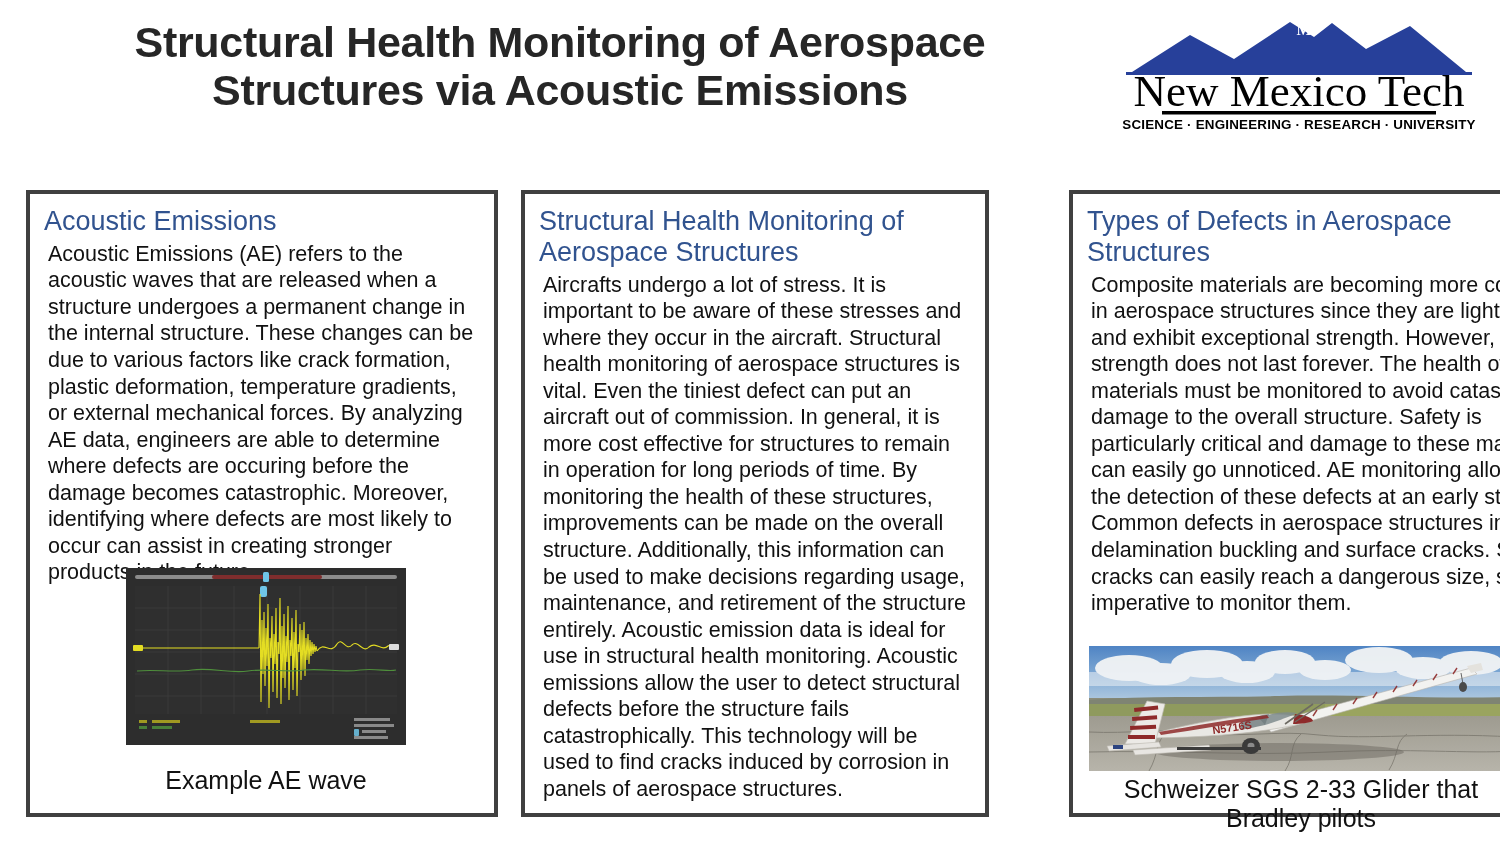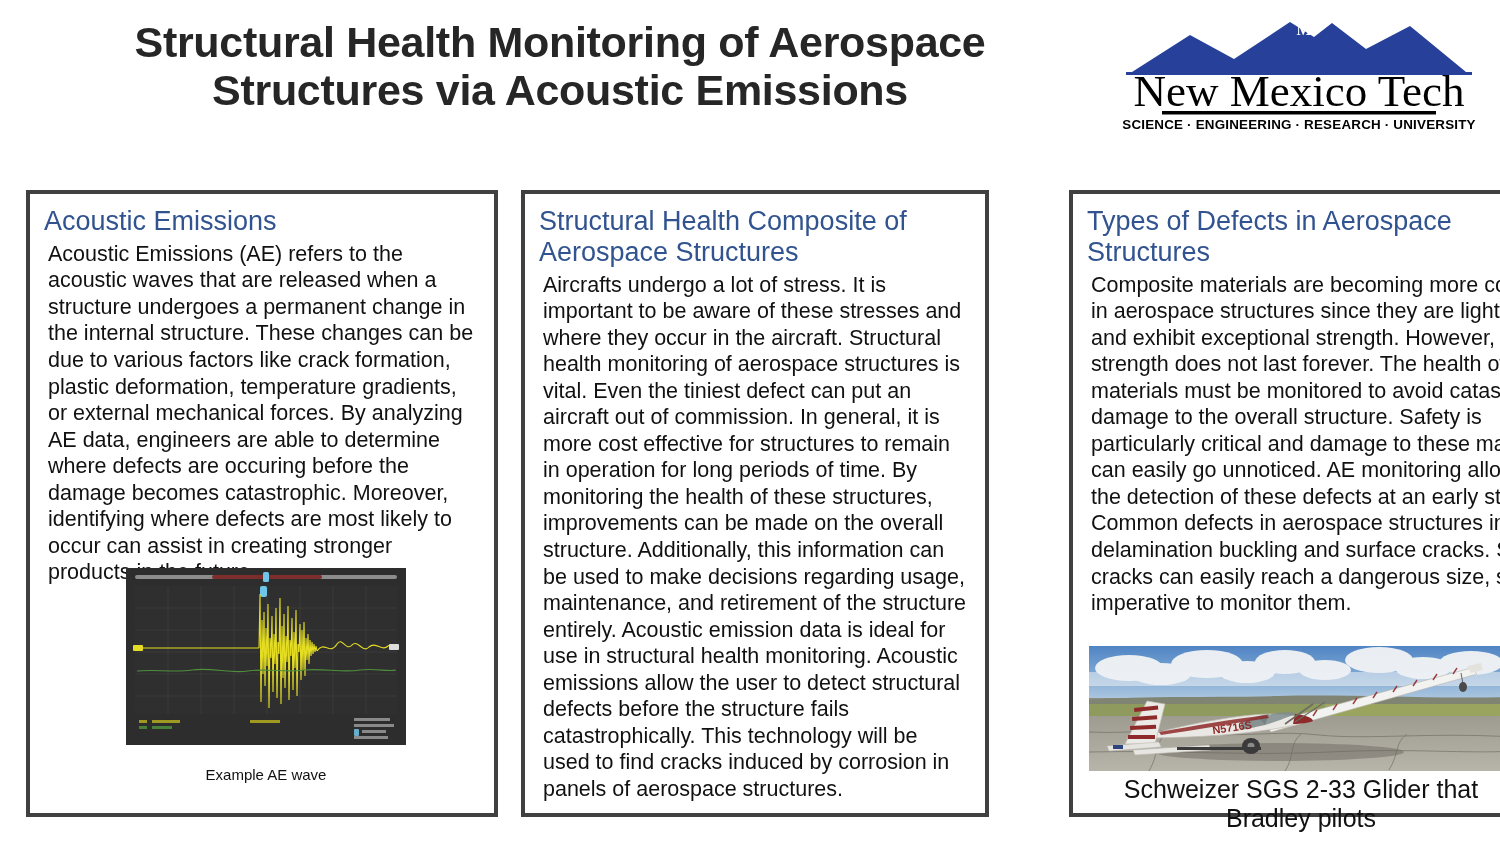--- a/index.html
+++ b/index.html
@@ -82,21 +82,21 @@
   }
   .scope{
     width:280px;height:177px;
     background:#2d2d2d;
     position:relative;
     overflow:hidden;
     display:block;
   }
   .fig-caption{
     display:block;
-    font-size:15px;
+    font-size:25px;
     color:#111;
     margin-top:21px;
   }
 
   
   .fig2-wrap{
     position:absolute;left:16px;top:452px;width:424px;
     text-align:center;
   }
   .glider{
@@ -198,21 +198,21 @@
         <rect x="228" y="168" width="34" height="3" fill="#9a9a9a"></rect>
         <rect x="228" y="161" width="5" height="7" rx="1" fill="#6fc6e8"></rect>
       </g>
     </svg>
     <span class="fig-caption">Example AE wave</span>
   </div>
 </div>
 
 <div class="col" id="col2">
   <div class="col-inner">
-    <h2 class="col-head">Structural Health Composite of Aerospace Structures</h2>
+    <h2 class="col-head">Structural Health Monitoring of Aerospace Structures</h2>
     <p class="col-body">Aircrafts undergo a lot of stress. It is important to be aware of these stresses and where they occur in the aircraft. Structural health monitoring of aerospace structures is vital. Even the tiniest defect can put an aircraft out of commission. In general, it is more cost effective for structures to remain in operation for long periods of time. By monitoring the health of these structures, improvements can be made on the overall structure. Additionally, this information can be used to make decisions regarding usage, maintenance, and retirement of the structure entirely. Acoustic emission data is ideal for use in structural health monitoring. Acoustic emissions allow the user to detect structural defects before the structure fails catastrophically. This technology will be used to find cracks induced by corrosion in panels of aerospace structures.</p>
   </div>
 </div>
 
 <div class="col" id="col3">
   <div class="col-inner">
     <h2 class="col-head">Types of Defects in Aerospace Structures</h2>
     <p class="col-body">Composite materials are becoming more common in aerospace structures since they are lightweight and exhibit exceptional strength. However, this strength does not last forever. The health of these materials must be monitored to avoid catastrophic damage to the overall structure. Safety is particularly critical and damage to these materials can easily go unnoticed. AE monitoring allows for the detection of these defects at an early stage. Common defects in aerospace structures include delamination buckling and surface cracks. Surface cracks can easily reach a dangerous size, so it is imperative to monitor them.</p>
   </div>
 

